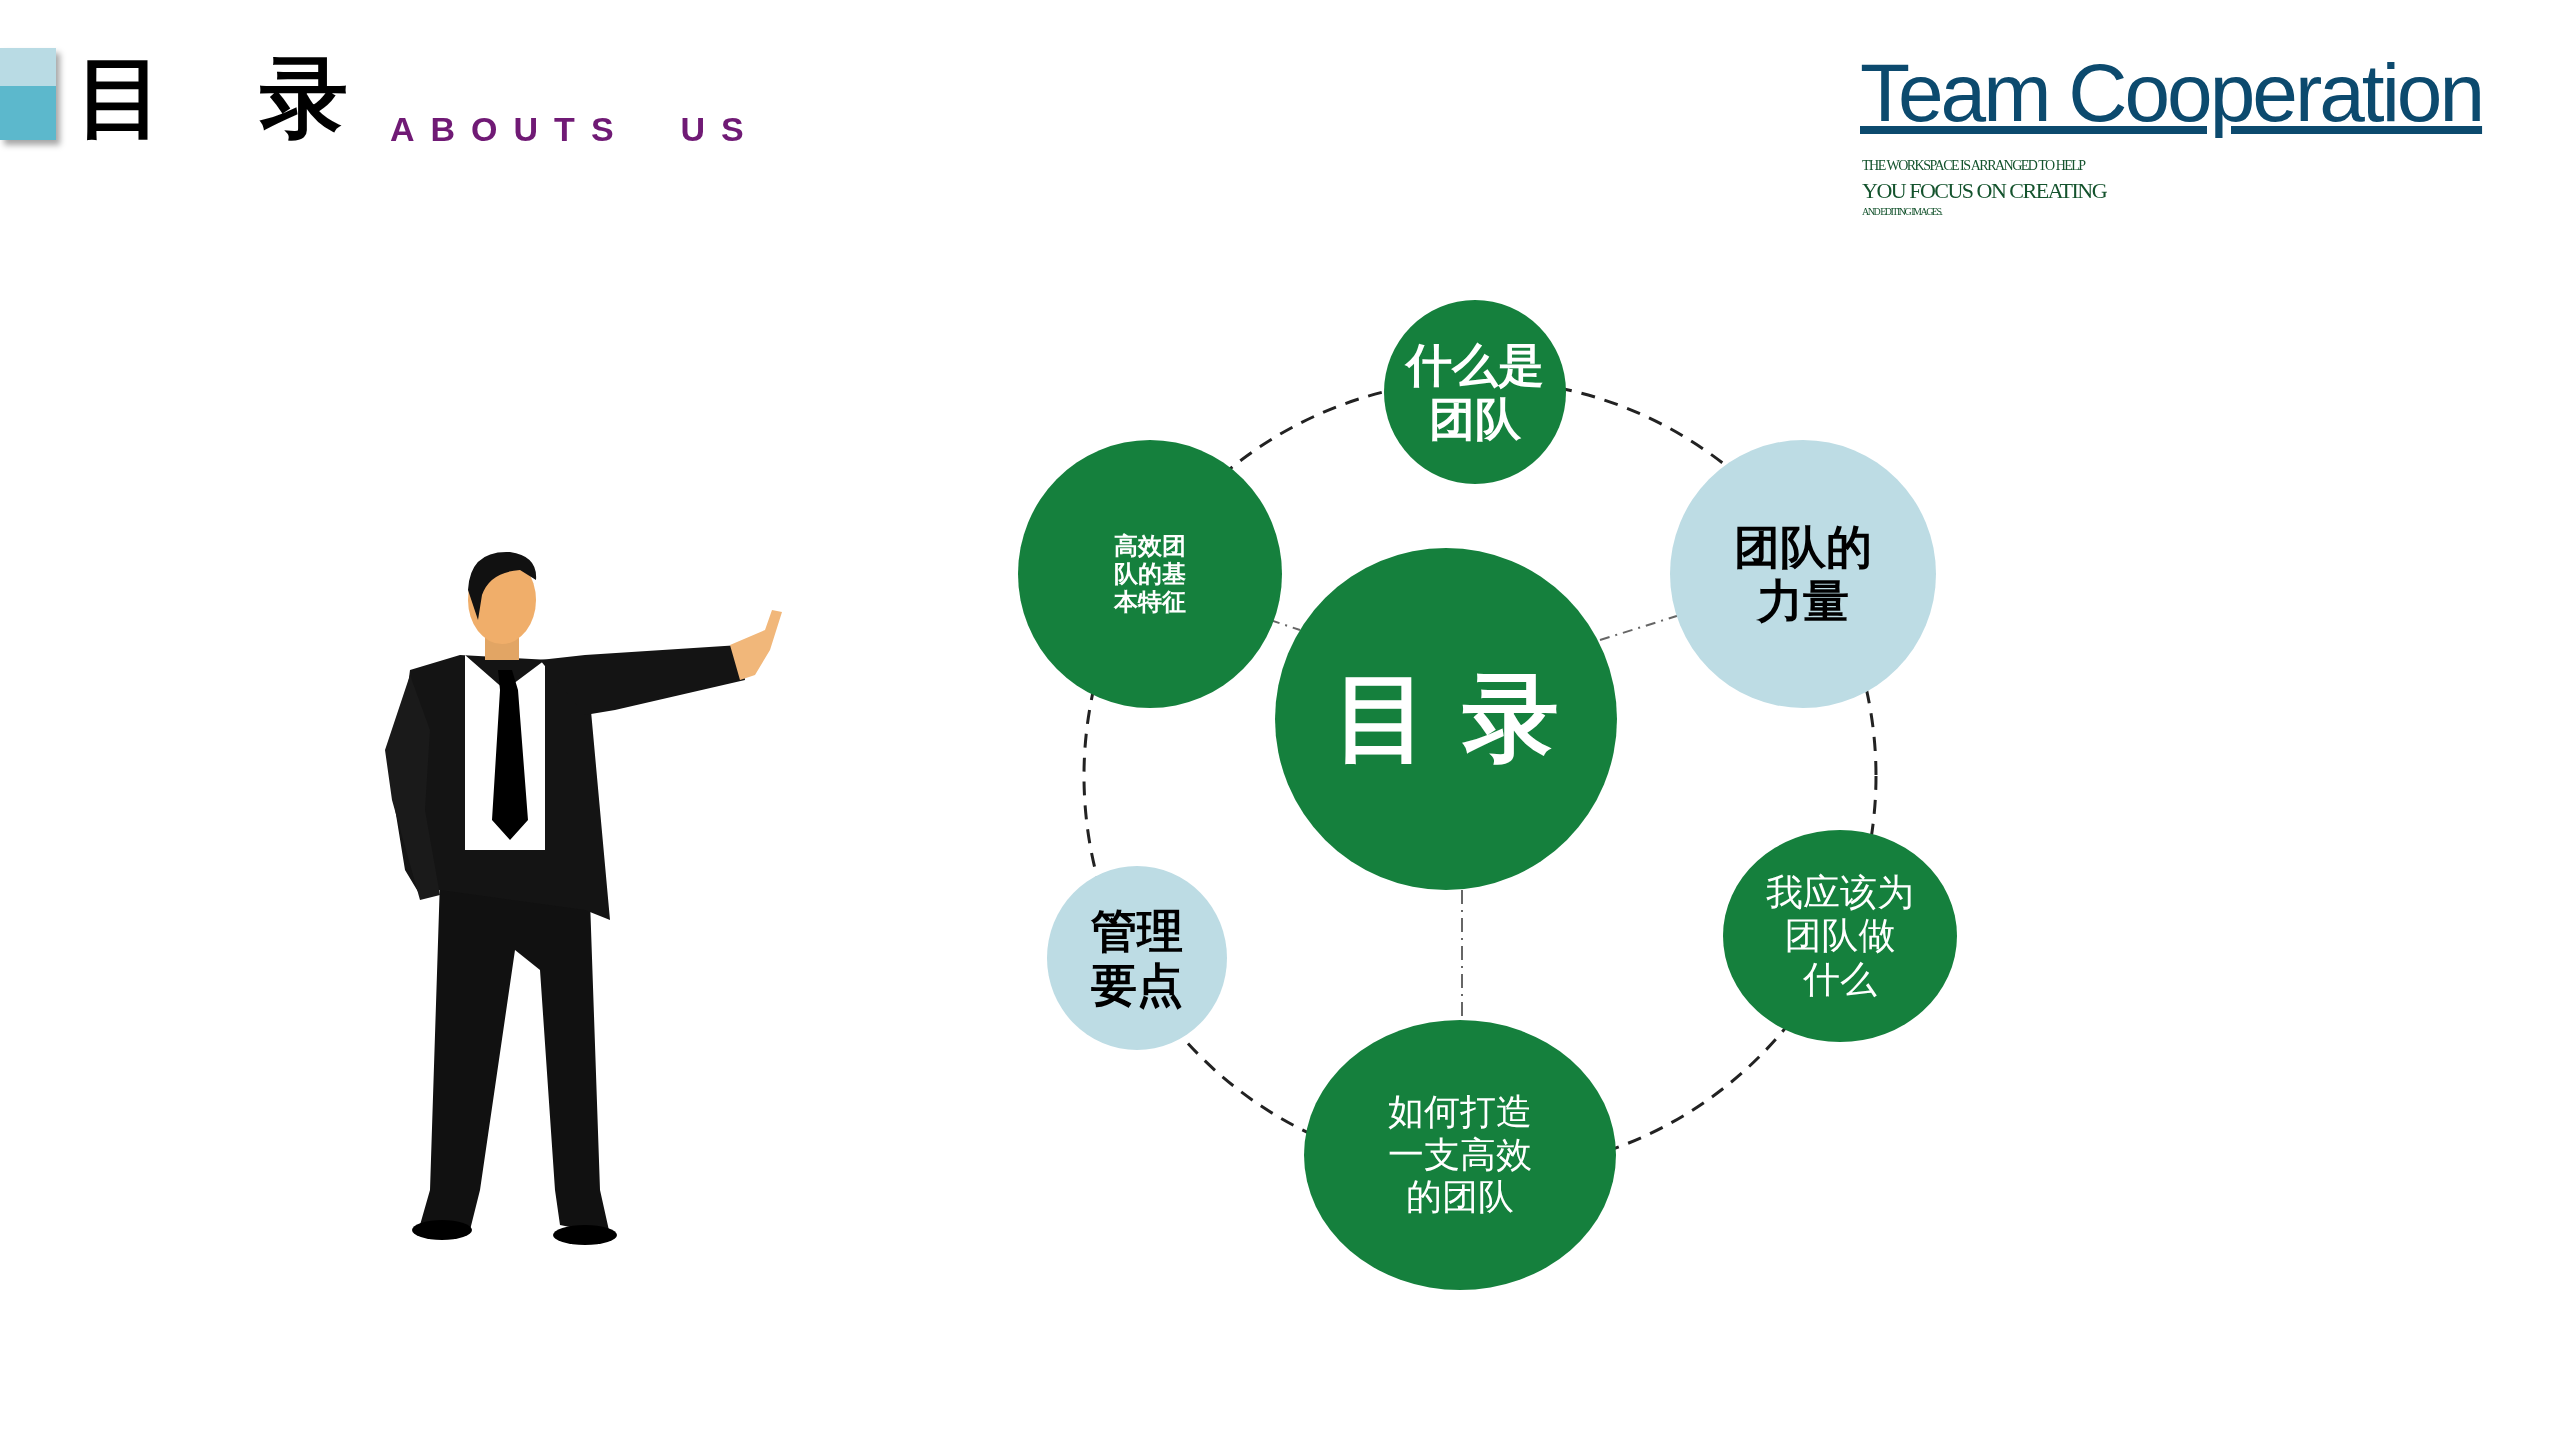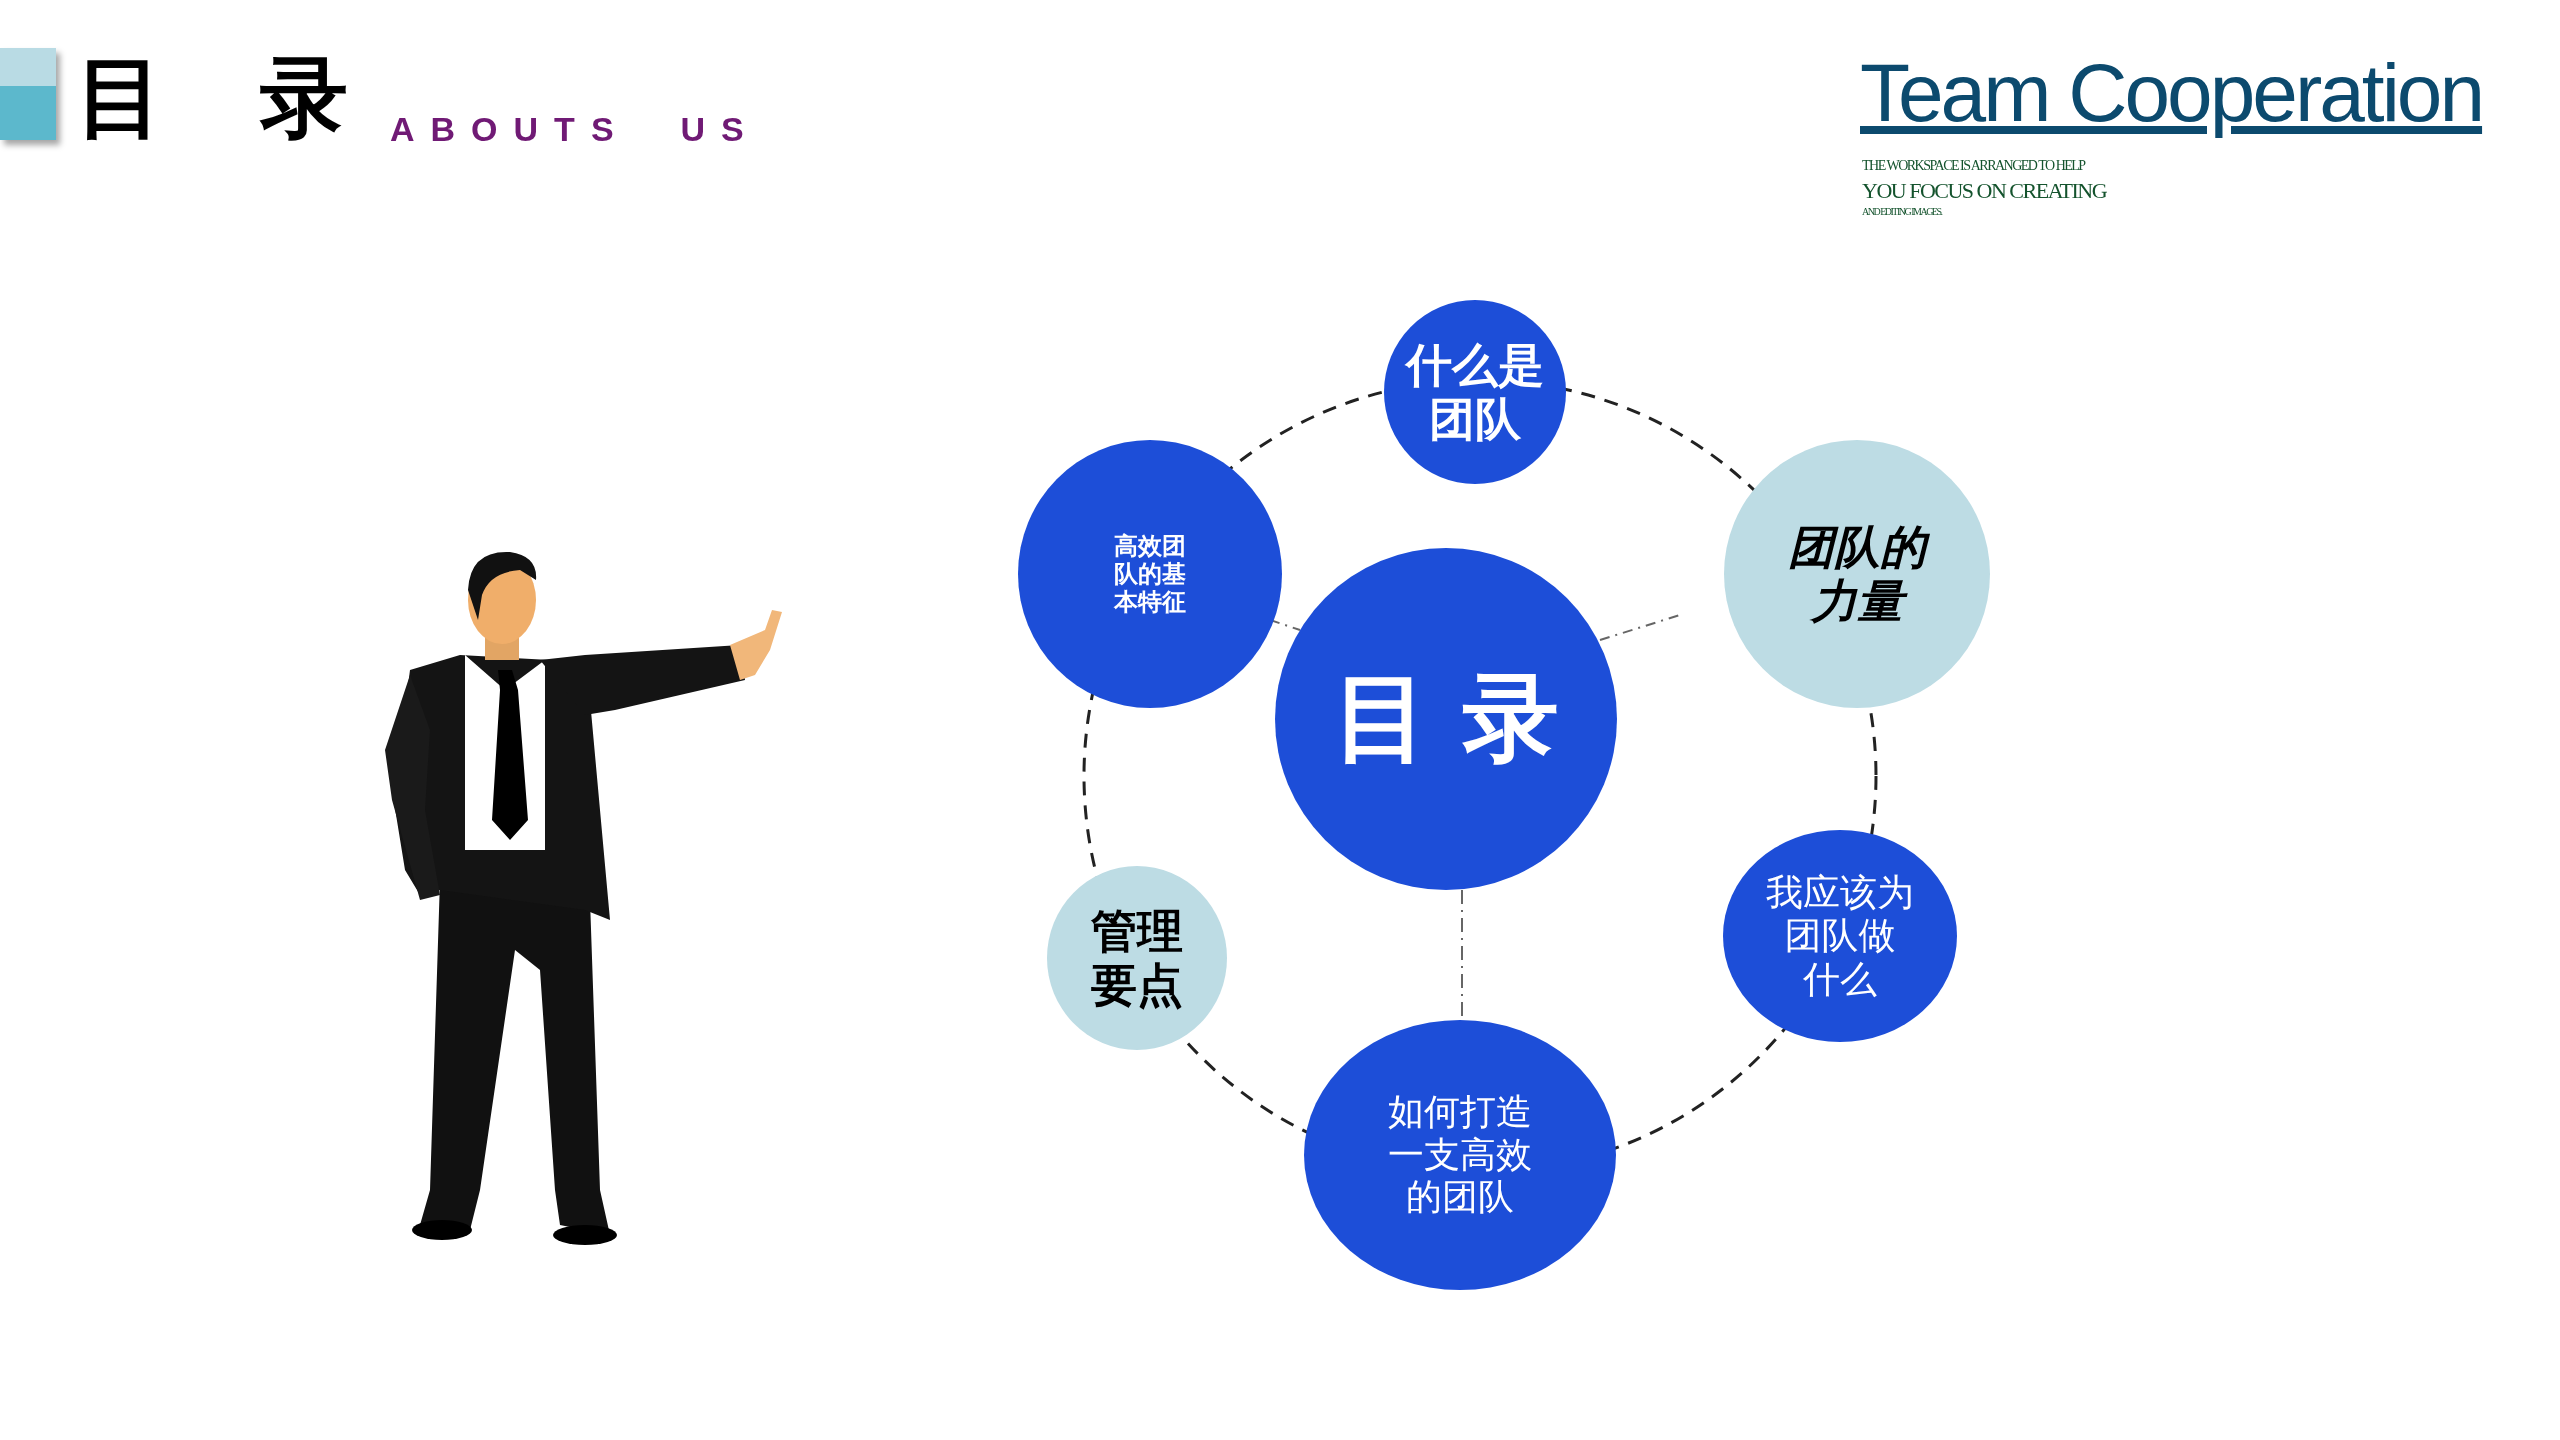--- a/index.html
+++ b/index.html
@@ -12,21 +12,21 @@
   .title-ch2{margin-left:96px;}
   .subtitle{position:absolute;left:390px;top:110px;font-family:"Liberation Sans",sans-serif;font-size:34px;font-weight:bold;letter-spacing:16px;color:#701a75;}
   .brand{position:absolute;left:1860px;top:46px;font-family:"Liberation Sans",sans-serif;font-size:82px;color:#0c4a6e;letter-spacing:-3px;font-weight:normal;text-decoration:underline;}
   .brand-small{position:absolute;left:1862px;font-family:"Liberation Serif",serif;color:#14532d;letter-spacing:-1.5px;white-space:nowrap;}
   .bs1{top:158px;font-size:14px;}
   .bs2{top:178px;font-size:22px;}
   .bs3{top:206px;font-size:10px;}
   svg.diagram{position:absolute;left:0;top:0;}
   .node{position:absolute;display:flex;align-items:center;justify-content:center;text-align:center;border-radius:50%;}
   .node span{display:block;white-space:pre-line;line-height:1.18;}
-  .dark{background:#1d4ed8;color:#fff;}
+  .dark{background:#15803d;color:#fff;}
   .light{background:#bddce4;color:#000;}
   .person{position:absolute;left:370px;top:550px;}
 </style>
 </head>
 <body>
 
 <div class="accent-block">
   <div class="accent-top"></div>
   <div class="accent-bot"></div>
 </div>
@@ -52,21 +52,21 @@
 </div>
 <div class="node dark" style="left:1384px;top:300px;width:182px;height:184px;font-size:46px;font-weight:bold;">
   <span>什么是
 团队</span>
 </div>
 <div class="node dark" style="left:1018px;top:440px;width:264px;height:268px;font-size:24px;font-weight:bold;">
   <span>高效团
 队的基
 本特征</span>
 </div>
-<div class="node light" style="left:1724px;top:440px;width:266px;height:268px;font-size:46px;font-weight:bold;font-style:italic;">
+<div class="node light" style="left:1670px;top:440px;width:266px;height:268px;font-size:46px;font-weight:bold;">
   <span>团队的
 力量</span>
 </div>
 <div class="node light" style="left:1047px;top:866px;width:180px;height:184px;font-size:46px;font-weight:bold;">
   <span>管理
 要点</span>
 </div>
 <div class="node dark" style="left:1723px;top:830px;width:234px;height:212px;font-size:37px;">
   <span>我应该为
 团队做

